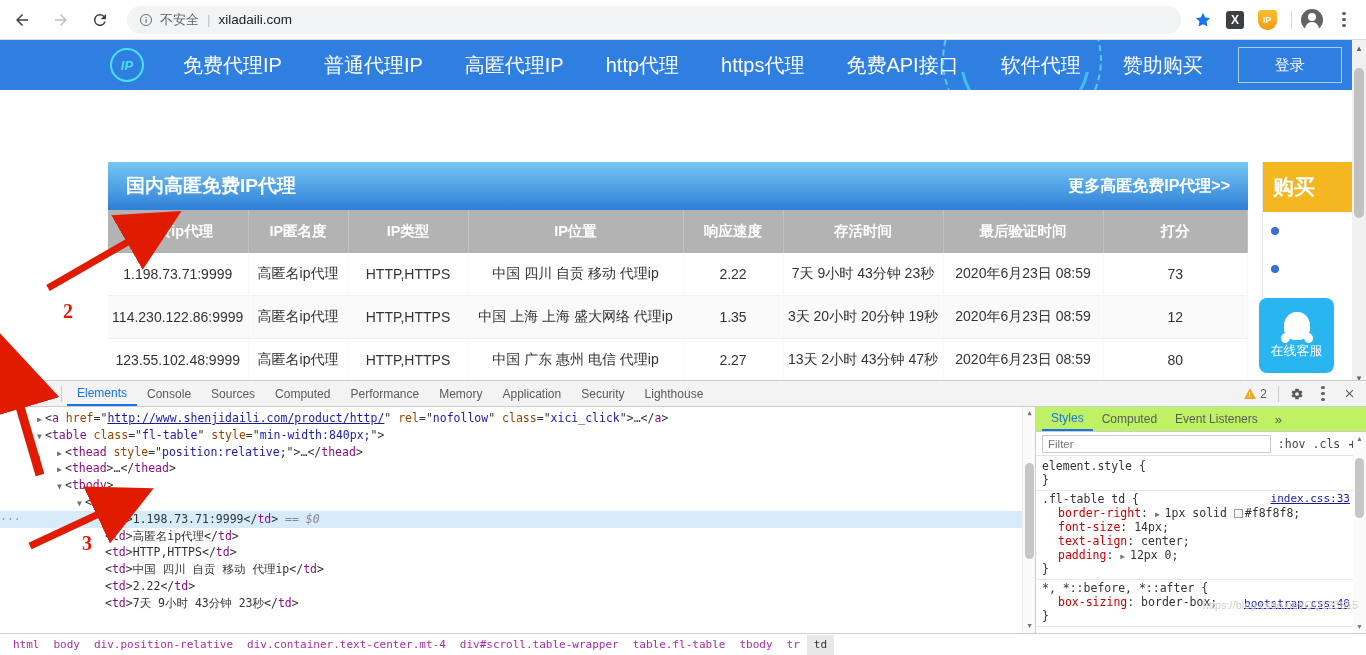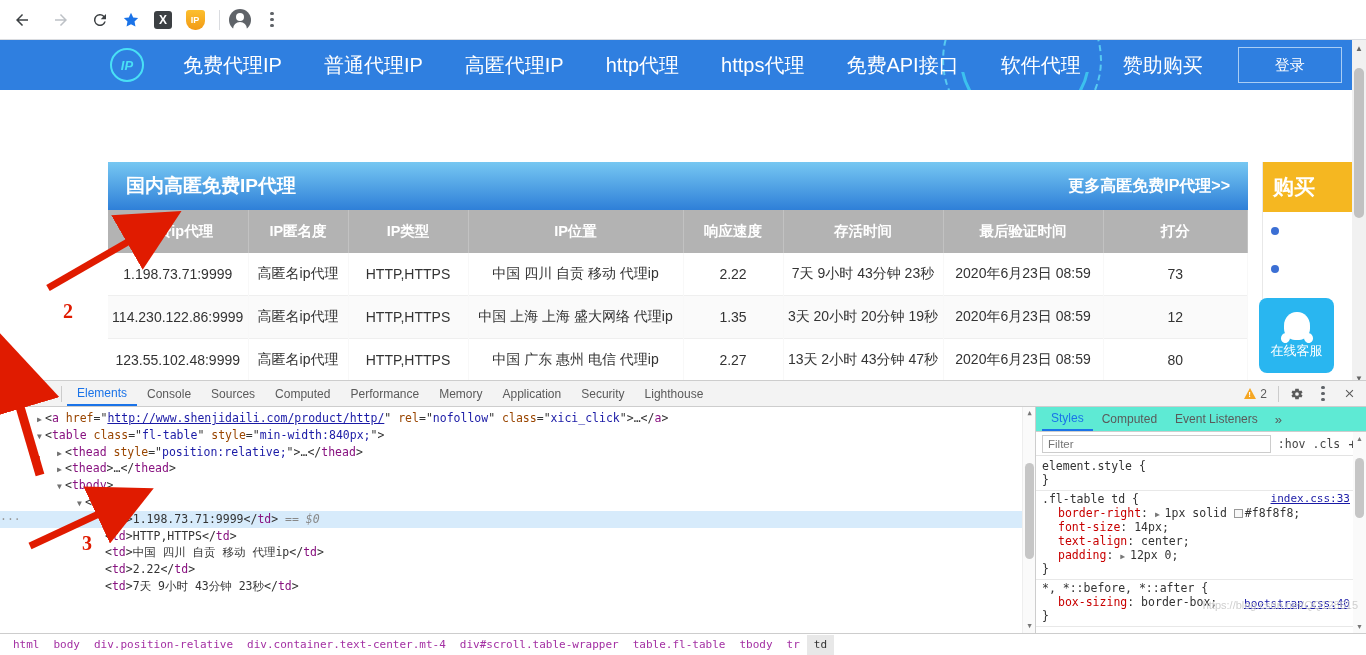--- a/index.html
+++ b/index.html
@@ -255,21 +255,21 @@
   }
   #dom-vscroll .arr-t { top: 0; }
   #dom-vscroll .arr-b { bottom: 0; }
 
   #styles-pane {
     flex: 1; border-left: 1px solid #cdcdcd; background: #fff;
     display: flex; flex-direction: column; position: relative; overflow: hidden;
   }
   #styles-tabs {
     height: 25px; border-bottom: 1px solid #cdcdcd; display: flex; align-items: center;
-    padding-left: 6px; background: #5eead4;
+    padding-left: 6px; background: #bef264;
   }
   .st-tab { font-size: 12px; color: #5a5a5a; padding: 0 9px; height: 24px; display: flex; align-items: center; }
   .st-tab.active { color: #1a73e8; border-bottom: 2px solid #1a73e8; }
   .st-more { font-size: 13px; color: #5a5a5a; padding: 0 8px; }
   #styles-filterbar {
     height: 24px; display: flex; align-items: center; border-bottom: 1px solid #e3e3e3;
     padding: 0 6px; background: #fff;
   }
   #filter-input {
     flex: 1; height: 18px; border: 1px solid #ccc; background: #fff;
@@ -340,20 +340,32 @@
     <svg width="18" height="18" viewBox="0 0 24 24">
       <path d="M4 11h12.2l-5.6-5.6L12 4l8 8-8 8-1.4-1.4 5.6-5.6H4z" fill="#bdc1c6"></path>
     </svg>
   </div>
   <div class="nav-btn">
     <svg width="18" height="18" viewBox="0 0 24 24">
       <path d="M17.65 6.35A8 8 0 1 0 19.73 14h-2.08A6 6 0 1 1 12 6c1.66 0 3.14.69 4.22 1.78L13 11h7V4z" fill="#3c4043"></path>
     </svg>
   </div>
 
+  <div id="omnibox">
+    <span class="info-ic">
+      <svg width="14" height="14" viewBox="0 0 24 24">
+        <circle cx="12" cy="12" r="9.5" fill="none" stroke="#5f6368" stroke-width="1.6"></circle>
+        <rect x="11.1" y="10.4" width="1.8" height="6.6" fill="#5f6368"></rect>
+        <circle cx="12" cy="7.6" r="1.1" fill="#5f6368"></circle>
+      </svg>
+    </span>
+    <span class="notsecure">不安全</span>
+    <span class="sep">|</span>
+    <span class="urltext">xiladaili.com</span>
+  </div>
 
   <div class="chrome-icon">
     <svg width="18" height="18" viewBox="0 0 24 24">
       <path d="M12 2.3l2.95 6.2 6.55.86-4.8 4.6 1.23 6.74L12 17.5l-5.93 3.2L7.3 13.96 2.5 9.36l6.55-.86z" fill="#1a73e8"></path>
     </svg>
   </div>
   <div class="chrome-icon">
     <div id="ext-x">X</div>
   </div>
   <div class="chrome-icon">
@@ -533,20 +545,21 @@
   <div id="dt-body">
     <div id="dom-pane">
       <div id="dom-scroll">
           <div class="dom-row" style="padding-left: 34px;"><span class="tri">▶</span><span class="punct">&lt;</span><span class="tag">a</span><span class="punct"> </span><span class="attr">href</span><span class="punct">="</span><span class="lnk">http://www.shenjidaili.com/product/http/</span><span class="punct">" </span><span class="attr">rel</span><span class="punct">="</span><span class="val">nofollow</span><span class="punct">" </span><span class="attr">class</span><span class="punct">="</span><span class="val">xici_click</span><span class="punct">"&gt;</span><span class="txtnode">…</span><span class="punct">&lt;/</span><span class="tag">a</span><span class="punct">&gt;</span></div>
           <div class="dom-row" style="padding-left: 34px;"><span class="tri">▼</span><span class="punct">&lt;</span><span class="tag">table</span><span class="punct"> </span><span class="attr">class</span><span class="punct">="</span><span class="val">fl-table</span><span class="punct">" </span><span class="attr">style</span><span class="punct">="</span><span class="val">min-width:840px;</span><span class="punct">"&gt;</span></div>
           <div class="dom-row" style="padding-left: 54px;"><span class="tri">▶</span><span class="punct">&lt;</span><span class="tag">thead</span><span class="punct"> </span><span class="attr">style</span><span class="punct">="</span><span class="val">position:relative;</span><span class="punct">"&gt;</span><span class="txtnode">…</span><span class="punct">&lt;/</span><span class="tag">thead</span><span class="punct">&gt;</span></div>
           <div class="dom-row" style="padding-left: 54px;"><span class="tri">▶</span><span class="punct">&lt;</span><span class="tag">thead</span><span class="punct">&gt;</span><span class="txtnode">…</span><span class="punct">&lt;/</span><span class="tag">thead</span><span class="punct">&gt;</span></div>
           <div class="dom-row" style="padding-left: 54px;"><span class="tri">▼</span><span class="punct">&lt;</span><span class="tag">tbody</span><span class="punct">&gt;</span></div>
           <div class="dom-row" style="padding-left: 74px;"><span class="tri">▼</span><span class="punct">&lt;</span><span class="tag">tr</span><span class="punct">&gt;</span></div>
           <div class="dom-row selected" style="padding-left: 94px;"><span class="ellipsis-dots">···</span><span class="tri"></span><span class="punct">&lt;</span><span class="tag">td</span><span class="punct">&gt;</span><span class="txtnode">1.198.73.71:9999</span><span class="punct">&lt;/</span><span class="tag">td</span><span class="punct">&gt;</span><span class="sel-marker"> == $0</span></div>
+          <div class="dom-row" style="padding-left: 94px;"><span class="tri"></span><span class="punct">&lt;</span><span class="tag">td</span><span class="punct">&gt;</span><span class="txtnode">高匿名ip代理</span><span class="punct">&lt;/</span><span class="tag">td</span><span class="punct">&gt;</span></div>
           <div class="dom-row" style="padding-left: 94px;"><span class="tri"></span><span class="punct">&lt;</span><span class="tag">td</span><span class="punct">&gt;</span><span class="txtnode">HTTP,HTTPS</span><span class="punct">&lt;/</span><span class="tag">td</span><span class="punct">&gt;</span></div>
           <div class="dom-row" style="padding-left: 94px;"><span class="tri"></span><span class="punct">&lt;</span><span class="tag">td</span><span class="punct">&gt;</span><span class="txtnode">中国 四川 自贡 移动 代理ip</span><span class="punct">&lt;/</span><span class="tag">td</span><span class="punct">&gt;</span></div>
           <div class="dom-row" style="padding-left: 94px;"><span class="tri"></span><span class="punct">&lt;</span><span class="tag">td</span><span class="punct">&gt;</span><span class="txtnode">2.22</span><span class="punct">&lt;/</span><span class="tag">td</span><span class="punct">&gt;</span></div>
           <div class="dom-row" style="padding-left: 94px;"><span class="tri"></span><span class="punct">&lt;</span><span class="tag">td</span><span class="punct">&gt;</span><span class="txtnode">7天 9小时 43分钟 23秒</span><span class="punct">&lt;/</span><span class="tag">td</span><span class="punct">&gt;</span></div>
         </div>
       <div id="dom-vscroll">
         <div class="arr-t">▲</div>
         <div class="thumb"></div>
         <div class="arr-b">▼</div>
       </div>

